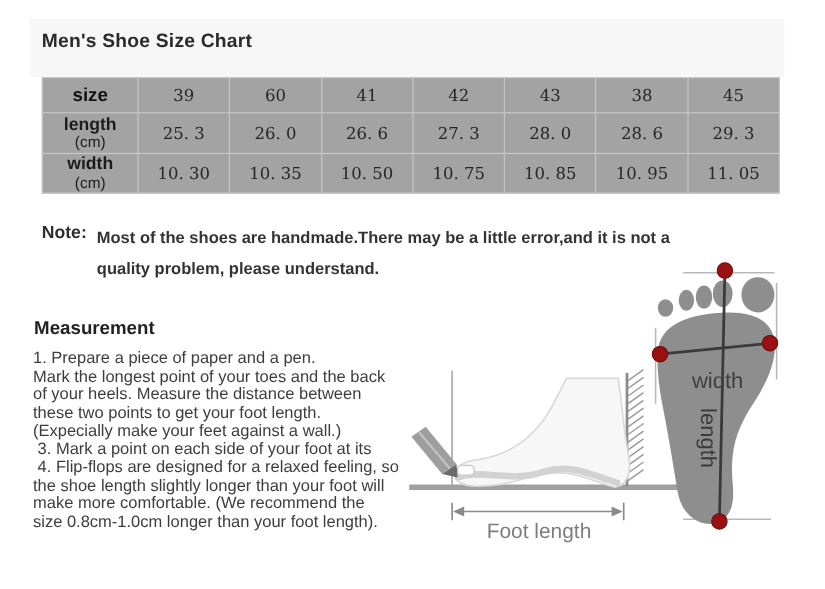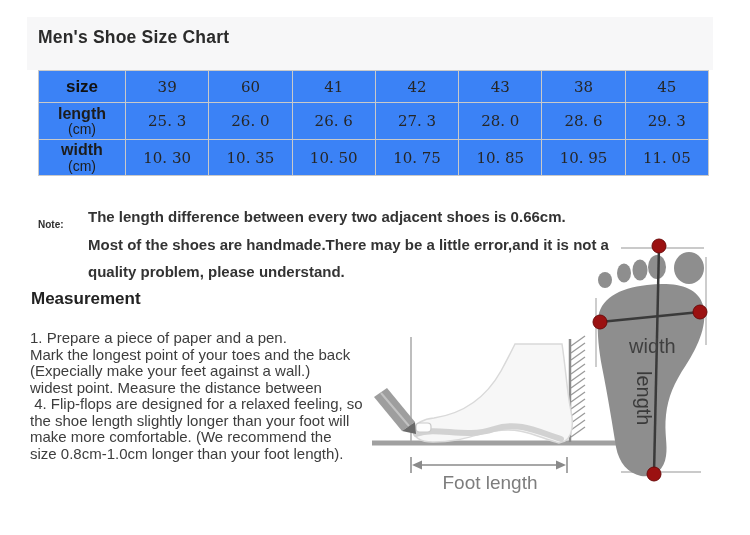--- a/index.html
+++ b/index.html
@@ -3,36 +3,36 @@
 <meta charset="utf-8">
 <style>
   html,body{margin:0;padding:0;}
   body{
     width:750px;height:535px;position:relative;background:#ffffff;
     font-family:"Liberation Sans",sans-serif;overflow:hidden;
   }
   .band{position:absolute;left:27px;top:17px;width:686px;height:53px;background:#f7f7f8;}
   .title{position:absolute;left:38px;top:27px;font-size:17.5px;font-weight:700;color:#2b2b2b;letter-spacing:.2px;}
   table.size-chart{
-    position:absolute;left:38px;top:70px;width:671px;border-collapse:collapse;table-layout:fixed;background:#3b82f6;
+    position:absolute;left:38px;top:70px;width:671px;border-collapse:collapse;table-layout:fixed;background:#a3a3a3;
   }
   table.size-chart td{border:1px solid #c9c9c9;text-align:center;vertical-align:middle;padding:0;}
   table.size-chart col.lbl{width:87px;}
   tr.r-size{height:32px;}
   tr.r-len{height:37px;}
   tr.r-wid{height:36px;}
   .hlabel{font-weight:700;font-size:16px;color:#1c1c1c;line-height:1.05;}
   .hunit{font-weight:400;font-size:14px;color:#1c1c1c;line-height:1.0;}
   .num{font-family:"DejaVu Serif",serif;font-size:15px;color:#262626;white-space:pre;}
   .size-head{font-weight:700;font-size:17px;color:#111;}
-  .note-label{position:absolute;left:38px;top:219px;font-size:10px;font-weight:700;color:#2e2e2e;}
+  .note-label{position:absolute;left:38px;top:203px;font-size:16px;font-weight:700;color:#2e2e2e;}
   .note-lines{position:absolute;left:88px;top:203px;width:580px;}
   .note-lines div{font-size:15px;font-weight:700;color:#333;line-height:27.5px;white-space:pre;}
   .meas-head{position:absolute;left:31px;top:289px;font-size:17px;font-weight:700;color:#222;}
-  .instructions{position:absolute;left:30px;top:318px;width:370px;margin-top:12px;}
+  .instructions{position:absolute;left:30px;top:318px;width:370px;}
   .instructions div{font-size:15px;color:#3d3d3d;line-height:16.5px;white-space:pre;}
   svg{position:absolute;overflow:visible;}
   svg.sideview{left:370px;top:315px;}
   svg.footprint{left:585px;top:225px;}
   .svg-label{font-family:"Liberation Sans",sans-serif;}
 </style>
 </head>
 <body>
 
 <div class="band"></div>
@@ -84,31 +84,32 @@
     <td class="num">10. 75</td>
     <td class="num">10. 85</td>
     <td class="num">10. 95</td>
     <td class="num">11. 05</td>
   </tr>
 </tbody>
   </table>
 
 <div class="note-label">Note:</div>
 <div class="note-lines">
-  <div>The length difference between every two adjacent shoes is 0.66cm.</div>
   <div>Most of the shoes are handmade.There may be a little error,and it is not a</div>
   <div>quality problem, please understand.</div>
 </div>
 
 <div class="meas-head">Measurement</div>
 <div class="instructions">
   <div>1. Prepare a piece of paper and a pen.</div>
   <div>Mark the longest point of your toes and the back</div>
+  <div>of your heels. Measure the distance between</div>
+  <div>these two points to get your foot length.</div>
   <div>(Expecially make your feet against a wall.)</div>
-  <div>widest point. Measure the distance between</div>
+  <div> 3. Mark a point on each side of your foot at its</div>
   <div> 4. Flip-flops are designed for a relaxed feeling, so</div>
   <div>the shoe length slightly longer than your foot will</div>
   <div>make more comfortable. (We recommend the</div>
   <div>size 0.8cm-1.0cm longer than your foot length).</div>
 </div>
 
 <svg class="sideview" width="280" height="180" viewBox="0 0 280 180">
 
   <line x1="2" y1="128" x2="270" y2="128" stroke="#a0a0a0" stroke-width="5"></line>
 

